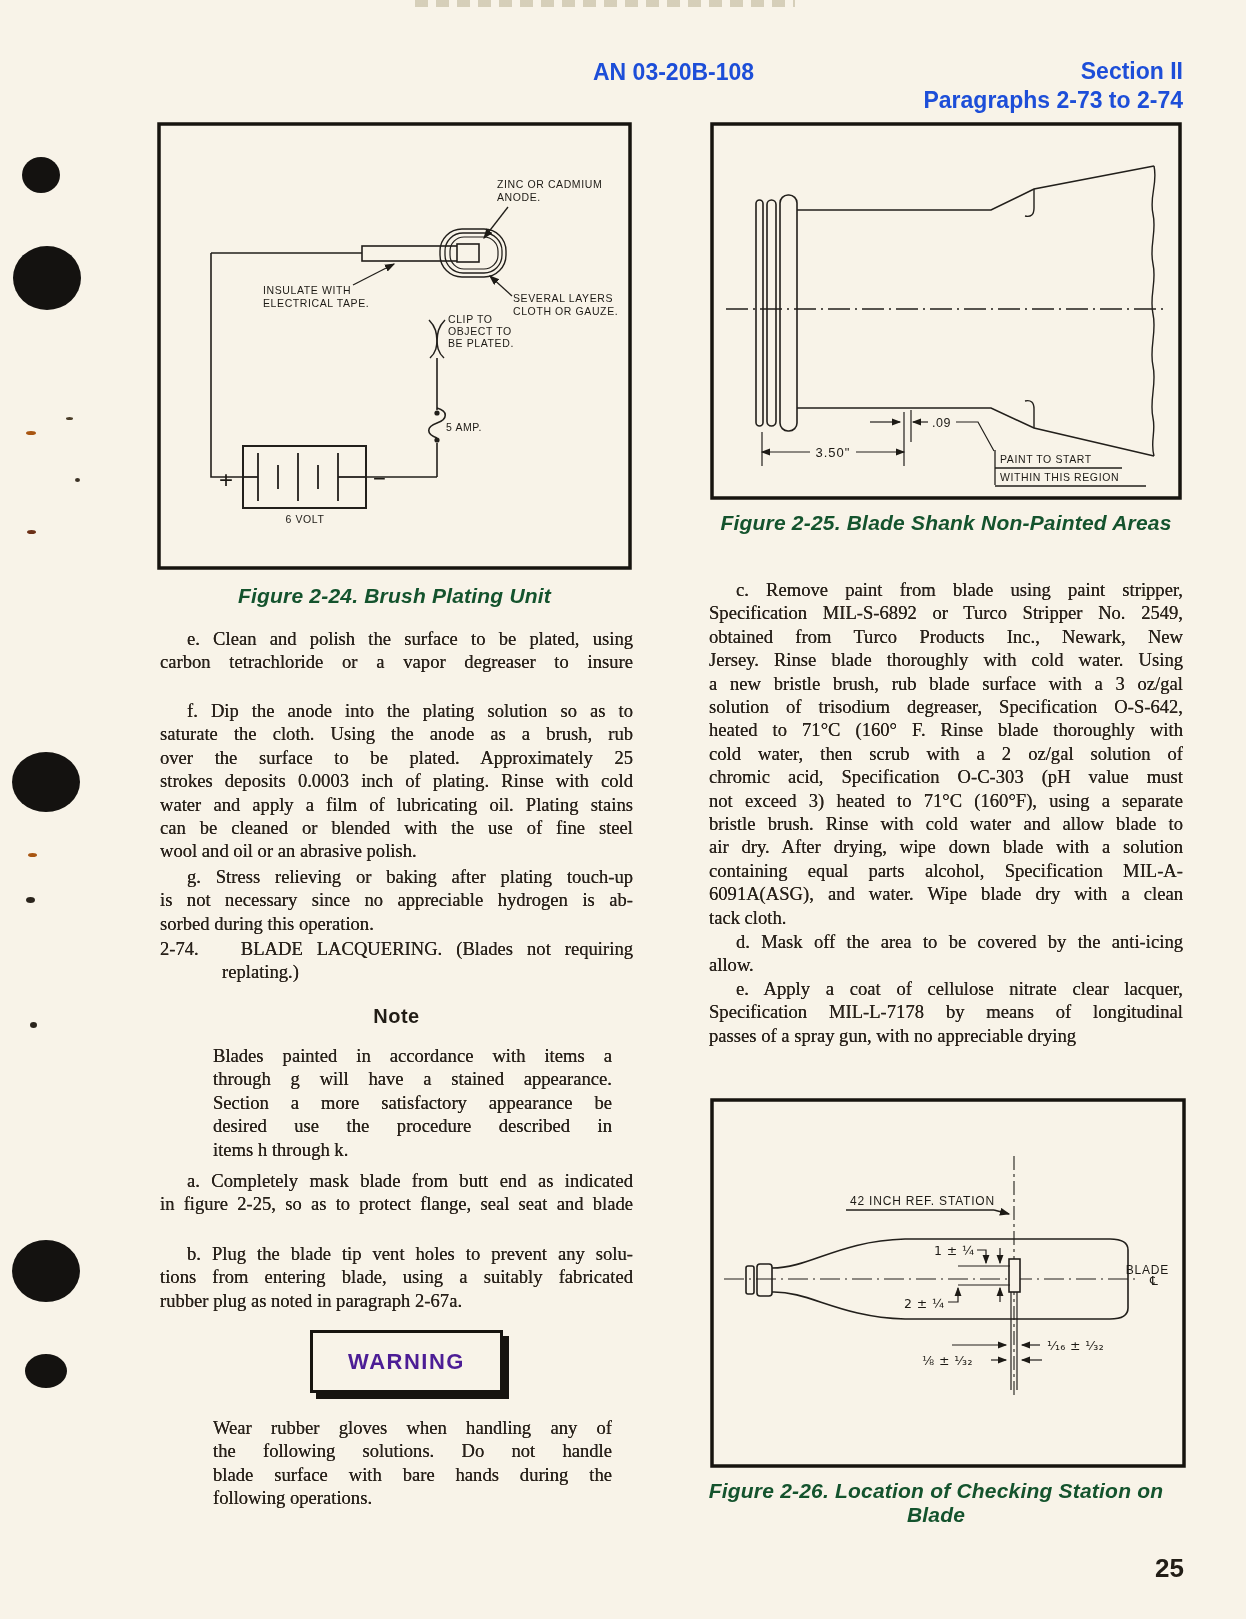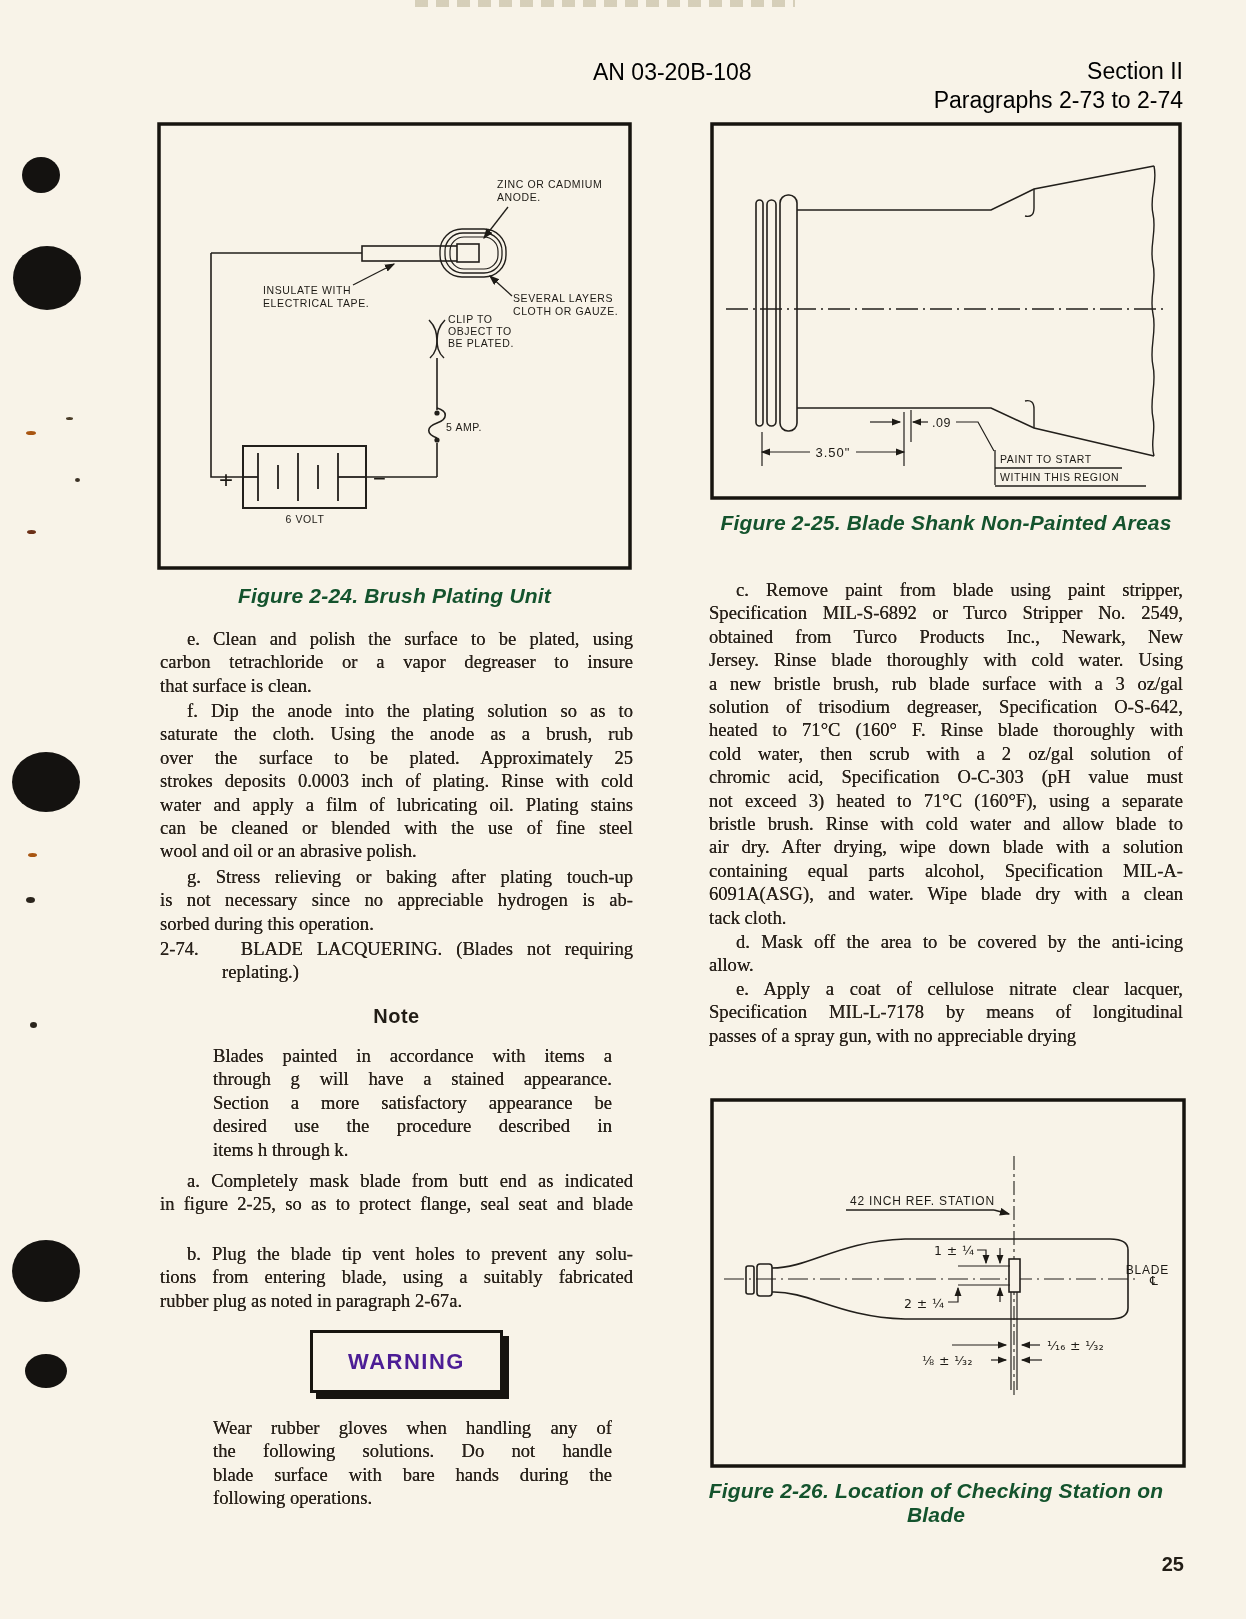--- a/index.html
+++ b/index.html
@@ -15,21 +15,21 @@
 
   
   .punch-dot { position:absolute; background:#141210; border-radius:50%; }
   .speck { position:absolute; border-radius:50%; }
   .top-smudge {
     position:absolute; left:415px; top:0; width:380px; height:7px; opacity:.45; filter:blur(.6px);
     background:repeating-linear-gradient(90deg, rgba(110,96,44,.55) 0 13px, rgba(110,96,44,0) 13px 21px);
   }
 
   
-  .hdr { position:absolute; font-family:"Liberation Sans", sans-serif; font-weight:normal; font-size:23px; color:#000000; }
+  .hdr { position:absolute; font-family:"Liberation Sans", sans-serif; font-weight:bold; font-size:23px; color:#1d4ed8; }
   .hdr-right { right:63px; text-align:right; line-height:29px; }
 
   
   .fig { position:absolute; }
   .fig svg { display:block; }
   .fig-caption {
     position:absolute; text-align:center;
     font-family:"Liberation Sans", sans-serif; font-style:italic; font-weight:bold;
     font-size:21px; color:#14532d; letter-spacing:.2px;
   }
@@ -59,21 +59,21 @@
     display:flex; align-items:center; justify-content:center;
     background:var(--paper);
   }
   .warning-box span {
     font-family:"Liberation Sans", sans-serif; font-weight:bold; font-size:22px;
     letter-spacing:1.5px; color:#4c1d95;
   }
 
   .page-number {
     position:absolute; right:62px; top:1553px;
-    font-family:"Liberation Sans", sans-serif; font-weight:bold; font-size:20px; color:#221d16;
+    font-family:"Liberation Sans", sans-serif; font-weight:bold; font-size:26px; color:#221d16;
   }
 
   
   svg text { fill:#1d1a15; }
   .dlab { font-family:"Liberation Sans", sans-serif; font-size:10.5px; letter-spacing:.6px; }
   .dlab2 { font-family:"Liberation Sans", sans-serif; font-size:12px; letter-spacing:.8px; }
   .dfrac { font-family:"DejaVu Sans", sans-serif; font-size:12.5px; letter-spacing:.4px; }
 </style>
 </head>
 <body>
@@ -223,21 +223,20 @@
     <text x="290" y="359" class="dlab" font-size="11.5">WITHIN THIS REGION</text>
     <path d="M285,364 H436" stroke="#221f1b" stroke-width="1.3"></path>
   </g>
 </svg>
 </div>
 <div class="fig-caption" style="left:710px;top:511px;width:472px;">Figure 2-25. Blade Shank Non-Painted Areas</div>
 
 <div class="textblock indent-first" style="left:160px;top:627px;width:473px;">
     <div class="tline">e. Clean and polish the surface to be plated, using</div>
     <div class="tline">carbon tetrachloride or a vapor degreaser to insure</div>
-    <div class="tline last">that surface is clean.</div>
   </div>
 <div class="textblock indent-first" style="left:160px;top:699px;width:473px;">
     <div class="tline">f. Dip the anode into the plating solution so as to</div>
     <div class="tline">saturate the cloth.  Using the anode as a brush, rub</div>
     <div class="tline">over the surface to be plated.  Approximately 25</div>
     <div class="tline">strokes deposits 0.0003 inch of plating.  Rinse with cold</div>
     <div class="tline">water and apply a film of lubricating oil.  Plating stains</div>
     <div class="tline">can be cleaned or blended with the use of fine steel</div>
     <div class="tline last">wool and oil or an abrasive polish.</div>
   </div>

